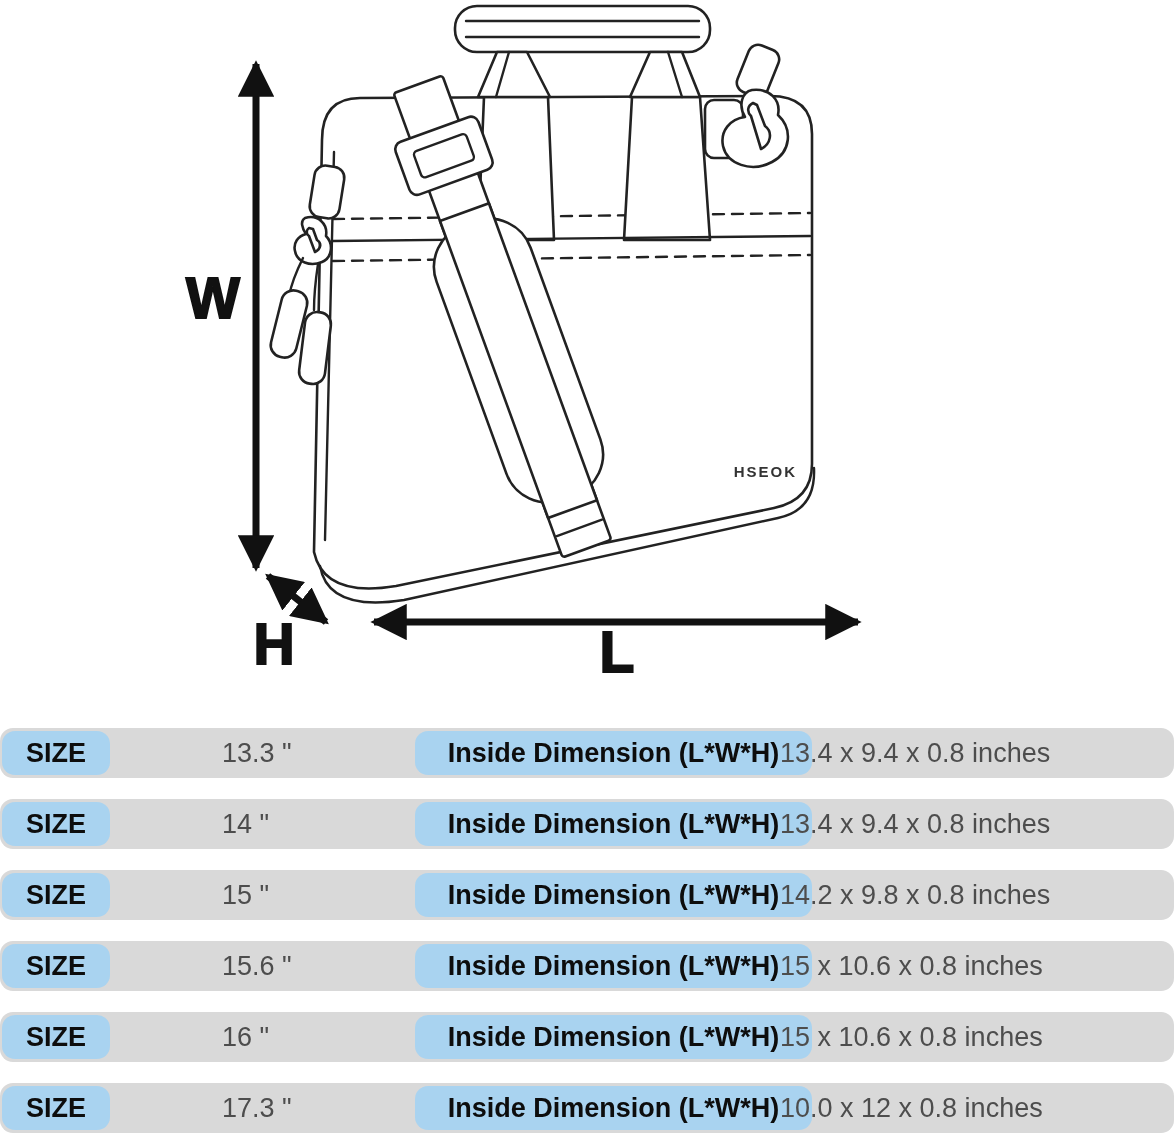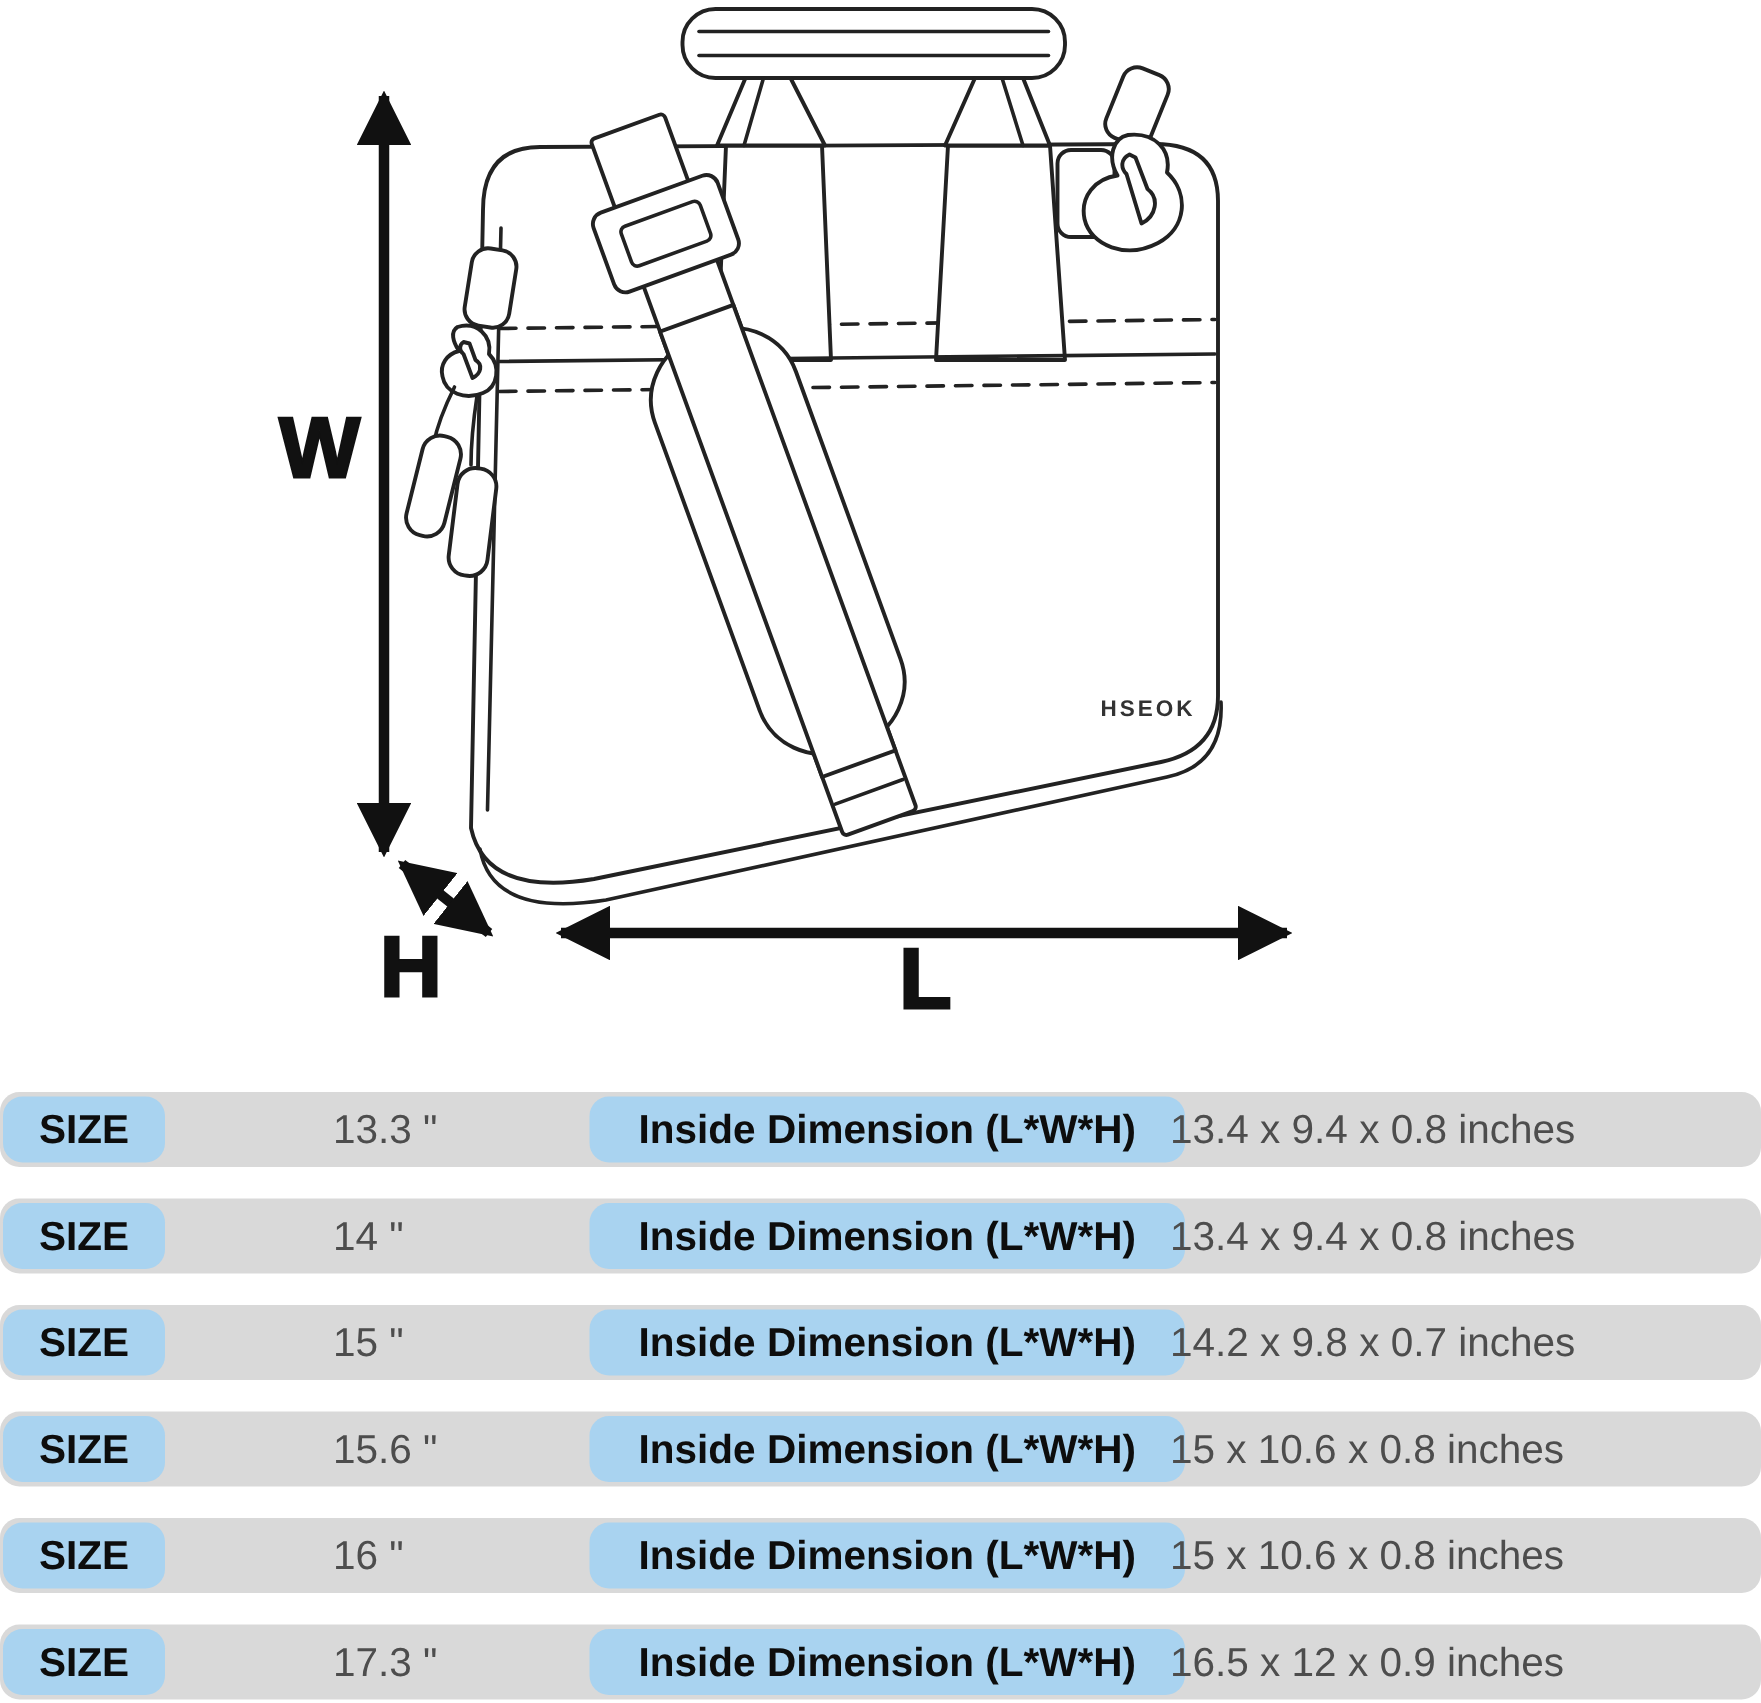--- a/index.html
+++ b/index.html
@@ -32,21 +32,21 @@
     background:var(--row_bg,#d9d9d9); border-radius:13px;
   }
   .size-row:last-child { margin-bottom:0; }
   .pill {
     position:absolute; top:3px; height:44px;
     background:var(--pill_bg,#a9d3f0); border-radius:13px;
     display:flex; align-items:center; justify-content:center;
     font-size:27px; font-weight:bold; color:var(--label_text,#0d0d0d);
   }
   .pill-size { left:2px;   width:108px; }
-  .pill-dim  { left:393px; width:397px; }
+  .pill-dim  { left:415px; width:397px; }
   .size-value, .dim-value {
     position:absolute; top:0; line-height:50px;
     font-size:27px; color:var(--value_text,#4d4d4d); white-space:nowrap;
   }
   .size-value { left:222px; }
   .dim-value  { left:780px; }
 </style>
 </head>
 <body>
 
@@ -150,21 +150,21 @@
   </div>
 
   <div class="size-row">
     <div class="pill pill-size">
       <span>SIZE</span>
     </div>
     <div class="size-value">15 "</div>
     <div class="pill pill-dim">
       <span>Inside Dimension (L*W*H)</span>
     </div>
-    <div class="dim-value">14.2 x 9.8 x 0.7 inches</div>
+    <div class="dim-value">14.2 x 9.8 x 0.8 inches</div>
   </div>
 
   <div class="size-row">
     <div class="pill pill-size">
       <span>SIZE</span>
     </div>
     <div class="size-value">15.6 "</div>
     <div class="pill pill-dim">
       <span>Inside Dimension (L*W*H)</span>
     </div>
@@ -183,15 +183,15 @@
   </div>
 
   <div class="size-row">
     <div class="pill pill-size">
       <span>SIZE</span>
     </div>
     <div class="size-value">17.3 "</div>
     <div class="pill pill-dim">
       <span>Inside Dimension (L*W*H)</span>
     </div>
-    <div class="dim-value">16.5 x 12 x 0.9 inches</div>
+    <div class="dim-value">10.0 x 12 x 0.8 inches</div>
   </div>
 </div>
 
 </body></html>

